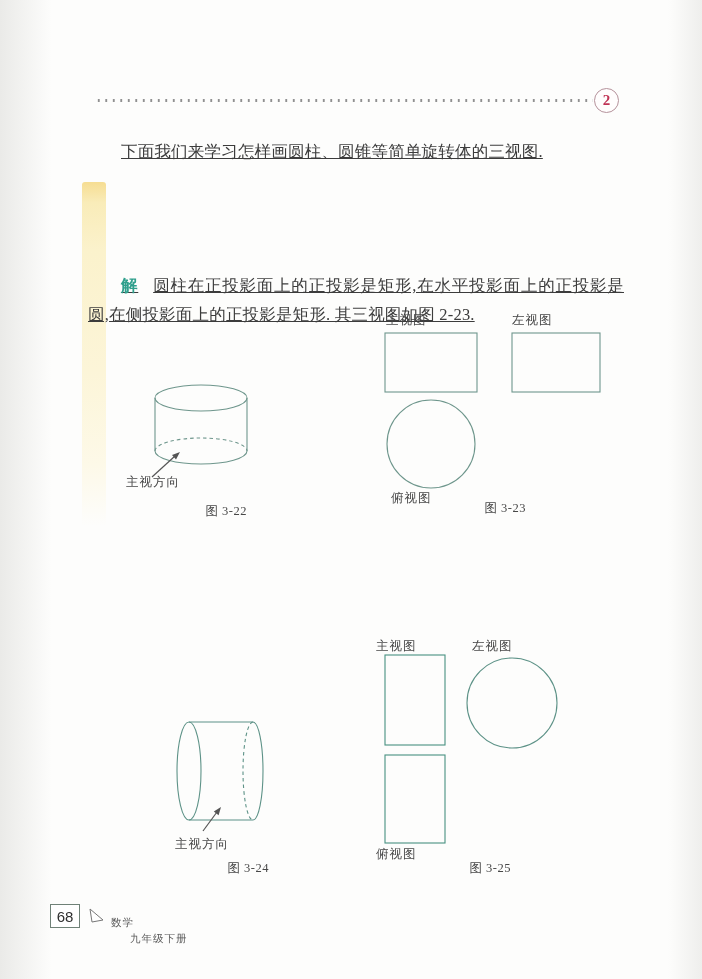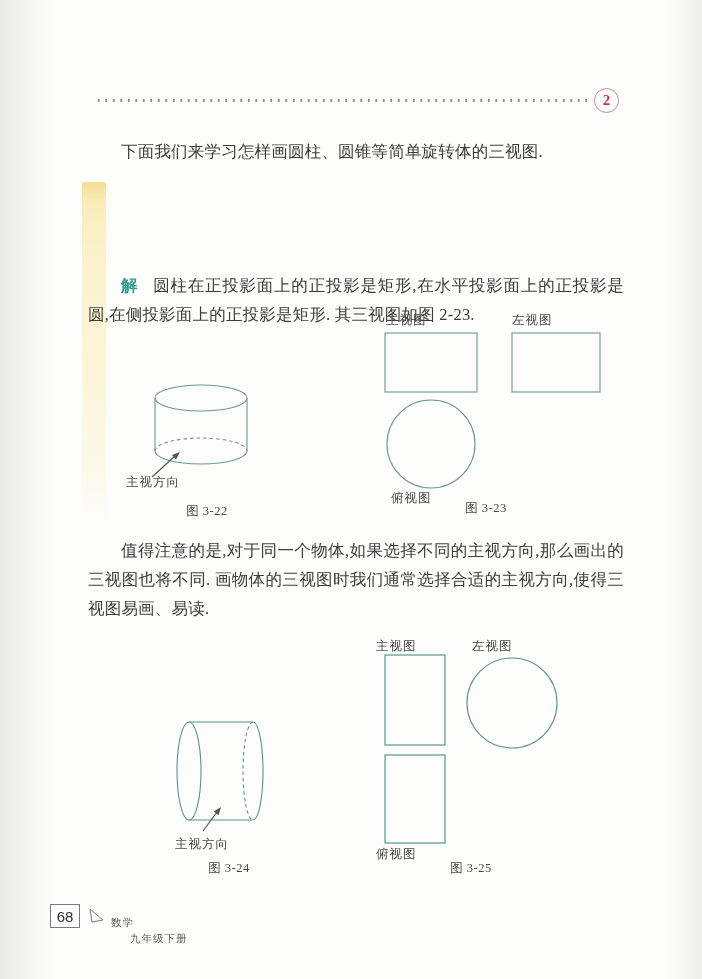--- a/index.html
+++ b/index.html
@@ -30,37 +30,38 @@
     font-family:"Liberation Serif","DejaVu Serif",serif;
     background:#fffdfd;box-sizing:border-box;
   }
   
   .para{
     left:88px;width:536px;
     font-size:16.5px;line-height:29px;
     text-align:justify;text-justify:inter-ideograph;
     text-indent:2em;
     letter-spacing:0.2px;
+    text-decoration:underline;
   }
   .tag{color:#2f9f8c;font-weight:bold;margin-right:0.9em;}
   
   .highlight-strip{
     left:82px;top:182px;width:24px;height:344px;
     background:linear-gradient(180deg,
       #f6dd92 0%, #f9ecb9 6%, #fbf2cc 20%, #fcf5d8 55%, #fdf9e8 82%, rgba(253,250,238,0) 100%);
     border-radius:3px;
   }
   
   .fig-label{
     width:80px;text-align:left;
     font-size:12.5px;line-height:14px;color:#474747;
     letter-spacing:1px;
   }
   .fig-caption{
-    width:80px;text-align:center;
+    width:80px;text-align:right;
     font-size:12.5px;line-height:14px;color:#474747;
     letter-spacing:0.5px;
   }
   svg{display:block;overflow:visible;}
   
   .pagenum-box{
     left:50px;top:904px;width:30px;height:24px;
     border:1px solid #6f8177;box-sizing:border-box;
     display:flex;align-items:center;justify-content:center;
     font-family:"Liberation Sans","DejaVu Sans",sans-serif;
@@ -113,23 +114,20 @@
       <rect x="5" y="5" width="92" height="59"></rect>
       <rect x="132" y="5" width="88" height="59"></rect>
       <circle cx="51" cy="116" r="44"></circle>
     </g>
   </svg>
   <div class="abs fig-label" style="left:386px;top:313px;">主视图</div>
   <div class="abs fig-label" style="left:512px;top:313px;">左视图</div>
   <div class="abs fig-label" style="left:391px;top:491px;">俯视图</div>
   <div class="abs fig-caption" style="left:446px;top:501px;">图 3-23</div>
 
-  <div class="abs para" style="top:536px;">
-    <span>值得注意的是,对于同一个物体,如果选择不同的主视方向,那么画出的三视图也将不同. 画物体的三视图时我们通常选择合适的主视方向,使得三视图易画、易读.</span>
-  </div>
 
   <svg class="abs" style="left:165px;top:715px;" width="120" height="125" viewBox="0 0 120 125">
     <g stroke="#5d9287" stroke-width="1.1" fill="none">
       <ellipse cx="24" cy="56" rx="12" ry="49"></ellipse>
       <line x1="24" y1="7" x2="88" y2="7"></line>
       <line x1="24" y1="105" x2="88" y2="105"></line>
       <path d="M88 7 A10 49 0 0 1 88 105"></path>
       <path d="M88 7 A10 49 0 0 0 88 105" stroke-dasharray="3.5 3"></path>
     </g>
     <g stroke="#555" stroke-width="1.2" fill="#555">

